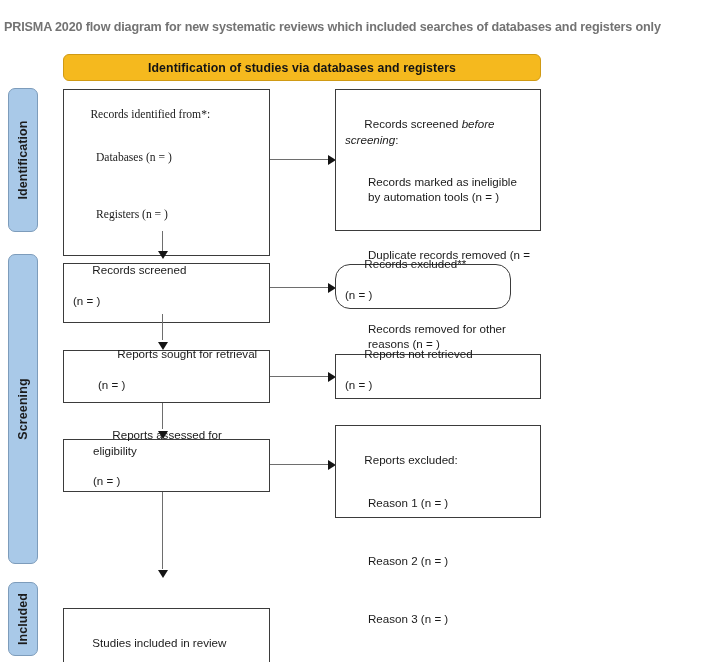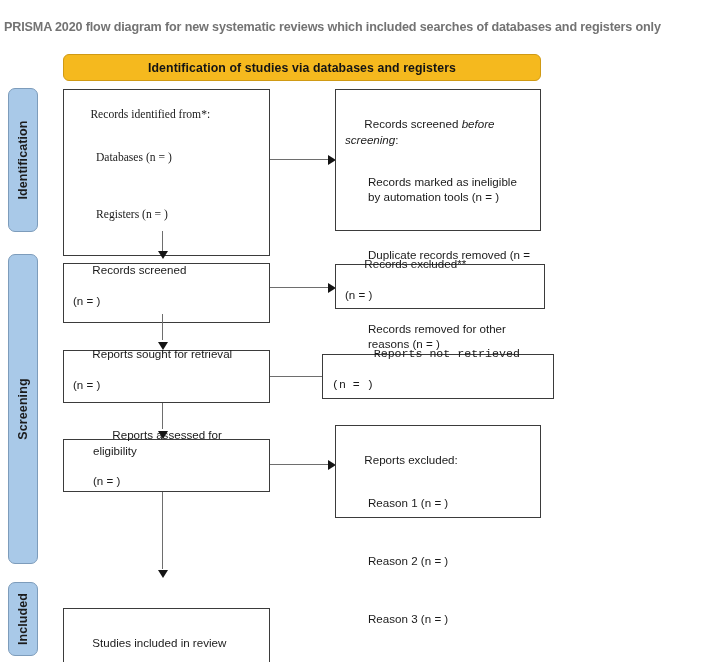--- a/index.html
+++ b/index.html
@@ -185,45 +185,45 @@
     <div class="ptext">
       <span>Records screened</span>
       <span style="display:block">(n = )</span>
     </div>
   </div>
 </div>
 
 <div class="conn-h" style="left:270px; top:287px; width:60px;"></div>
 <div class="arrow-r" style="left:328px; top:283px;"></div>
 
-<div class="pbox" style="left:335px; top:264px; width:210px; height:45px;">
+<div class="pbox" style="left:335px; top:264px; width:176px; height:45px;border-radius:15px;">
   <div class="pbox-body">
     <div class="ptext">
       <span>Records excluded**</span>
       <span style="display:block">(n = )</span>
     </div>
   </div>
 </div>
 
 <div class="conn-v" style="left:162px; top:314px; height:26px;"></div>
 <div class="arrow-d" style="left:158px; top:342px;"></div>
 
-<div class="pbox" style="left:63px; top:350px; width:207px; height:53px;">
+<div class="pbox" style="left:63px; top:350px; width:207px; height:53px;padding-left:25px;">
   <div class="pbox-body">
     <div class="ptext">
       <span>Reports sought for retrieval</span>
       <span style="display:block">(n = )</span>
     </div>
   </div>
 </div>
 
 <div class="conn-h" style="left:270px; top:376px; width:60px;"></div>
 <div class="arrow-r" style="left:328px; top:372px;"></div>
 
-<div class="pbox" style="left:322px; top:354px; width:232px; height:45px;font-family:Liberation Mono, monospace;">
+<div class="pbox" style="left:335px; top:354px; width:206px; height:45px;">
   <div class="pbox-body">
     <div class="ptext">
       <span>Reports not retrieved</span>
       <span style="display:block">(n = )</span>
     </div>
   </div>
 </div>
 
 <div class="conn-v" style="left:162px; top:403px; height:26px;"></div>
 <div class="arrow-d" style="left:158px; top:431px;"></div>

